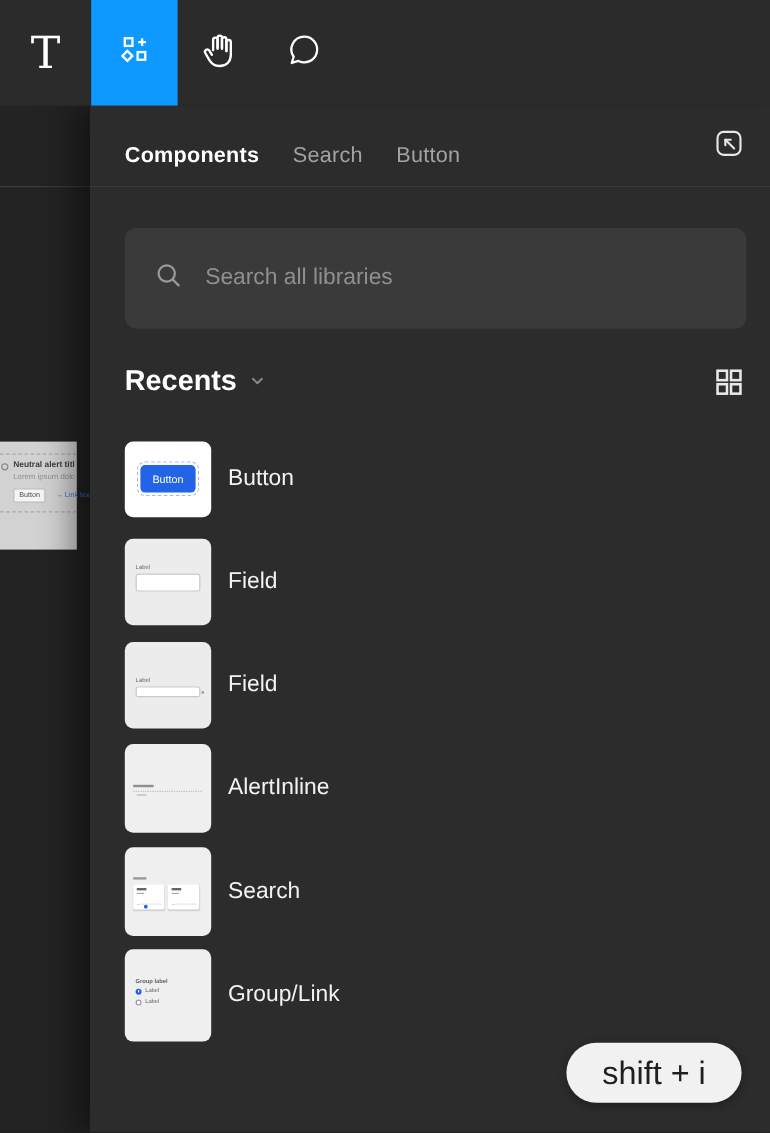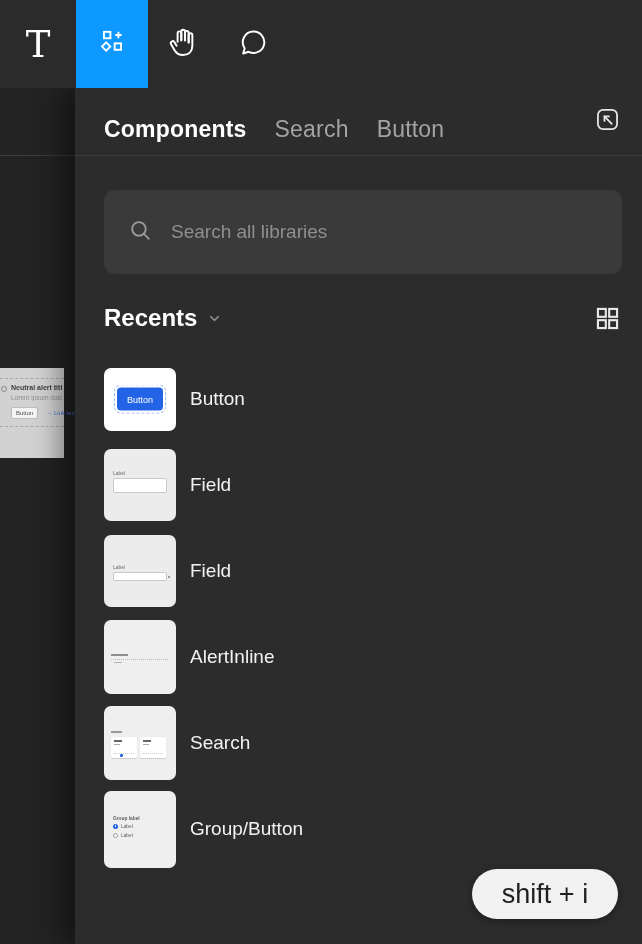--- a/index.html
+++ b/index.html
@@ -23,21 +23,21 @@
   .mini-alert-title { font-size:7px; font-weight:700; color:#3c3c3c; white-space:nowrap; overflow:hidden; }
   .mini-alert-body { font-size:6.5px; color:#8f8f8f; white-space:nowrap; overflow:hidden; margin-top:3px; }
   .mini-alert-actions { display:flex; align-items:center; margin-top:6px; }
   .mini-btn { font-size:6px; color:#4c4c4c; background:#f5f5f5; border:1px solid #bcbcbc; border-radius:2px; padding:2px 4px; white-space:nowrap; }
   .mini-link { font-size:6px; color:#3f6fd0; margin-left:8px; white-space:nowrap; }
 
   
   .panel { position:absolute; left:75px; top:88px; width:567px; height:856px; background:#2c2c2c; box-shadow:-14px 0 26px rgba(0,0,0,.45); }
   .panel-header { height:68px; display:flex; align-items:center; padding:0 20px 0 29px; border-bottom:1px solid #3a3a3a; }
   .tabs { display:flex; gap:28px; }
-  .tab { font-size:23px; color:#a3a3a3; letter-spacing:.2px; cursor:default;margin-top:16px; }
+  .tab { font-size:18px; color:#a3a3a3; letter-spacing:.2px; cursor:default;margin-top:16px; }
   .tab.active { color:#ffffff; font-weight:700; }
   .header-spacer { flex:1; }
   .open-icon-btn { width:30px; height:30px; display:flex; align-items:center; justify-content:center; }
 
   .search-box { margin:34px 20px 0 29px; height:84px; background:#3a3a3a; border-radius:10px; display:flex; align-items:center; padding:0 16px 0 24px; }
   .search-box svg { flex:none; margin-right:18px; }
   .search-input { flex:1; background:transparent; border:none; outline:none; color:#e8e8e8; font-size:19px; font-family:inherit; }
   .search-input::placeholder { color:#8f8f8f; }
 
   .recents-row { margin:30px 21px 0 29px; display:flex; align-items:center; }
@@ -256,21 +256,21 @@
             <span class="r-circ r-on">
                 <span></span>
               </span>
             <span>Label</span>
           </div>
           <div class="r-row r2">
             <span class="r-circ r-off"></span>
             <span>Label</span>
           </div>
         </div>
-        <span class="item-label">Group/Button</span>
+        <span class="item-label">Group/Link</span>
       </div>
 
     </div>
 
     <div class="pill">shift + i</div>
 
   </div>
 </div>
 
 </body></html>

